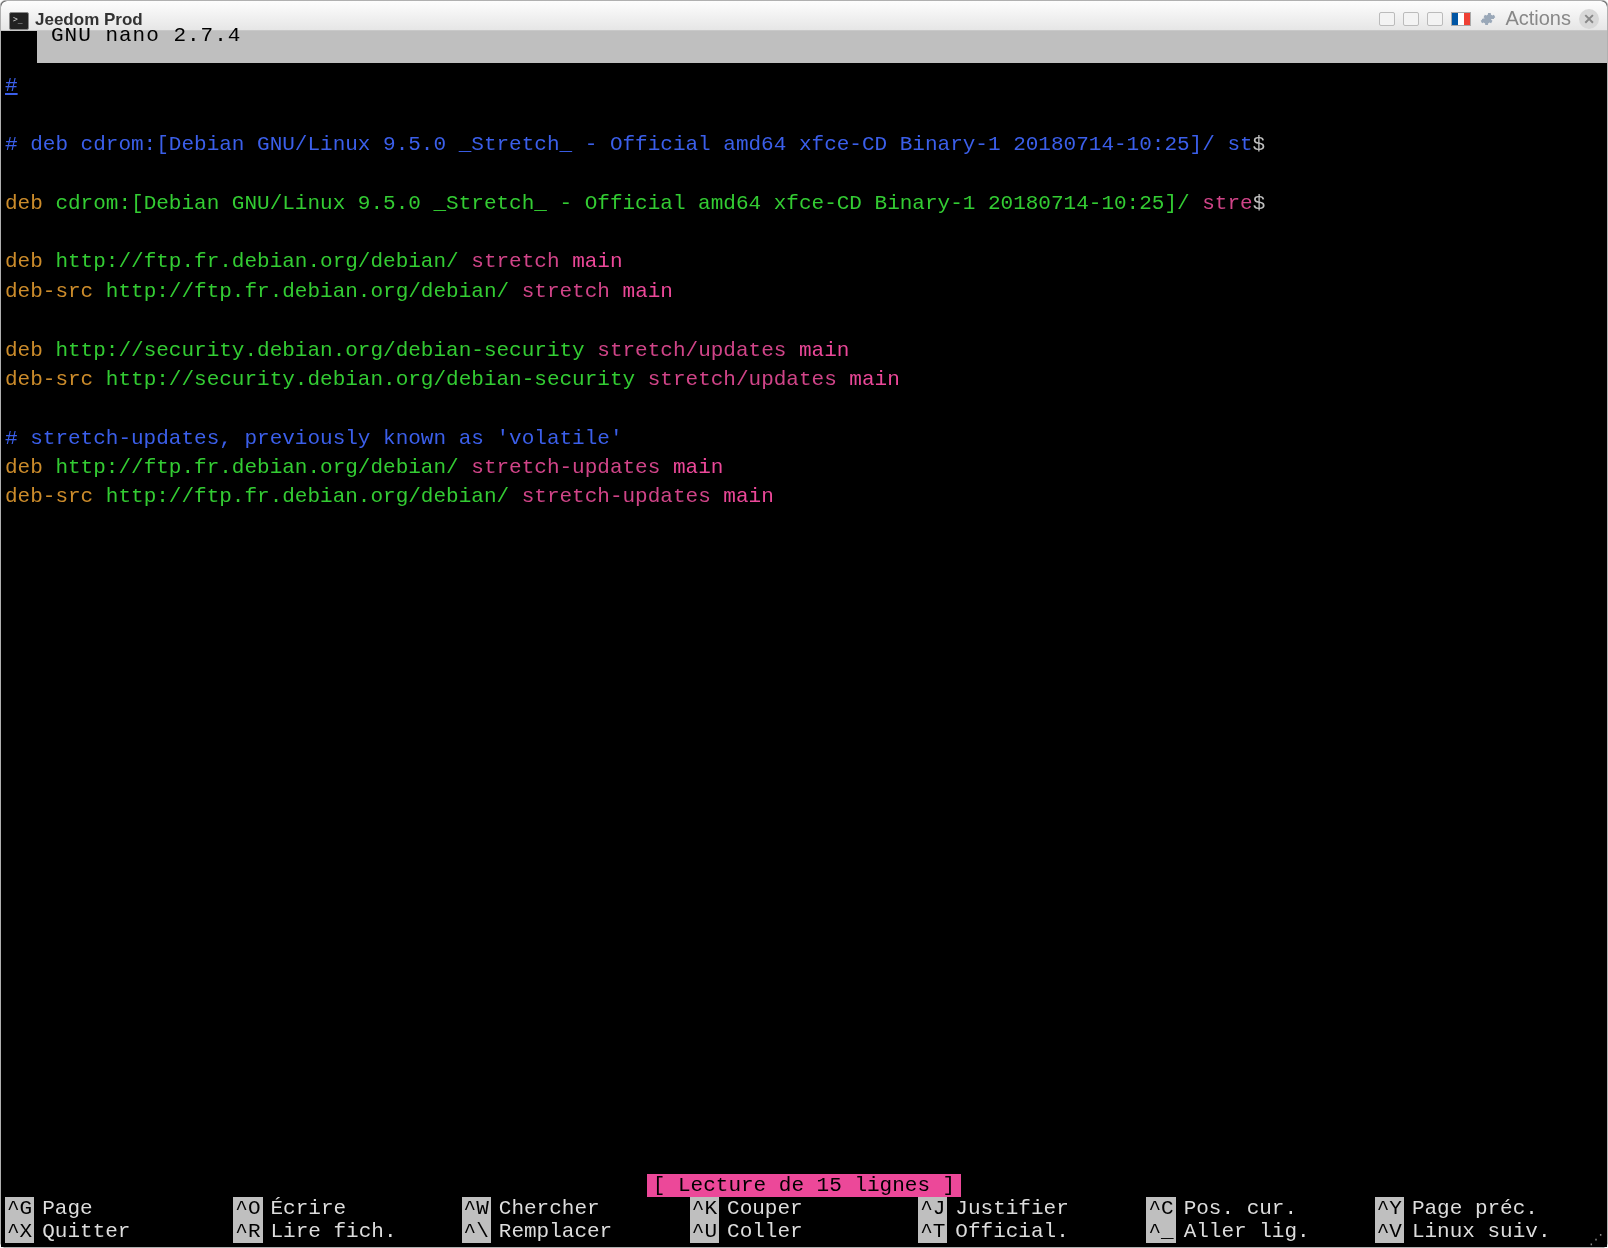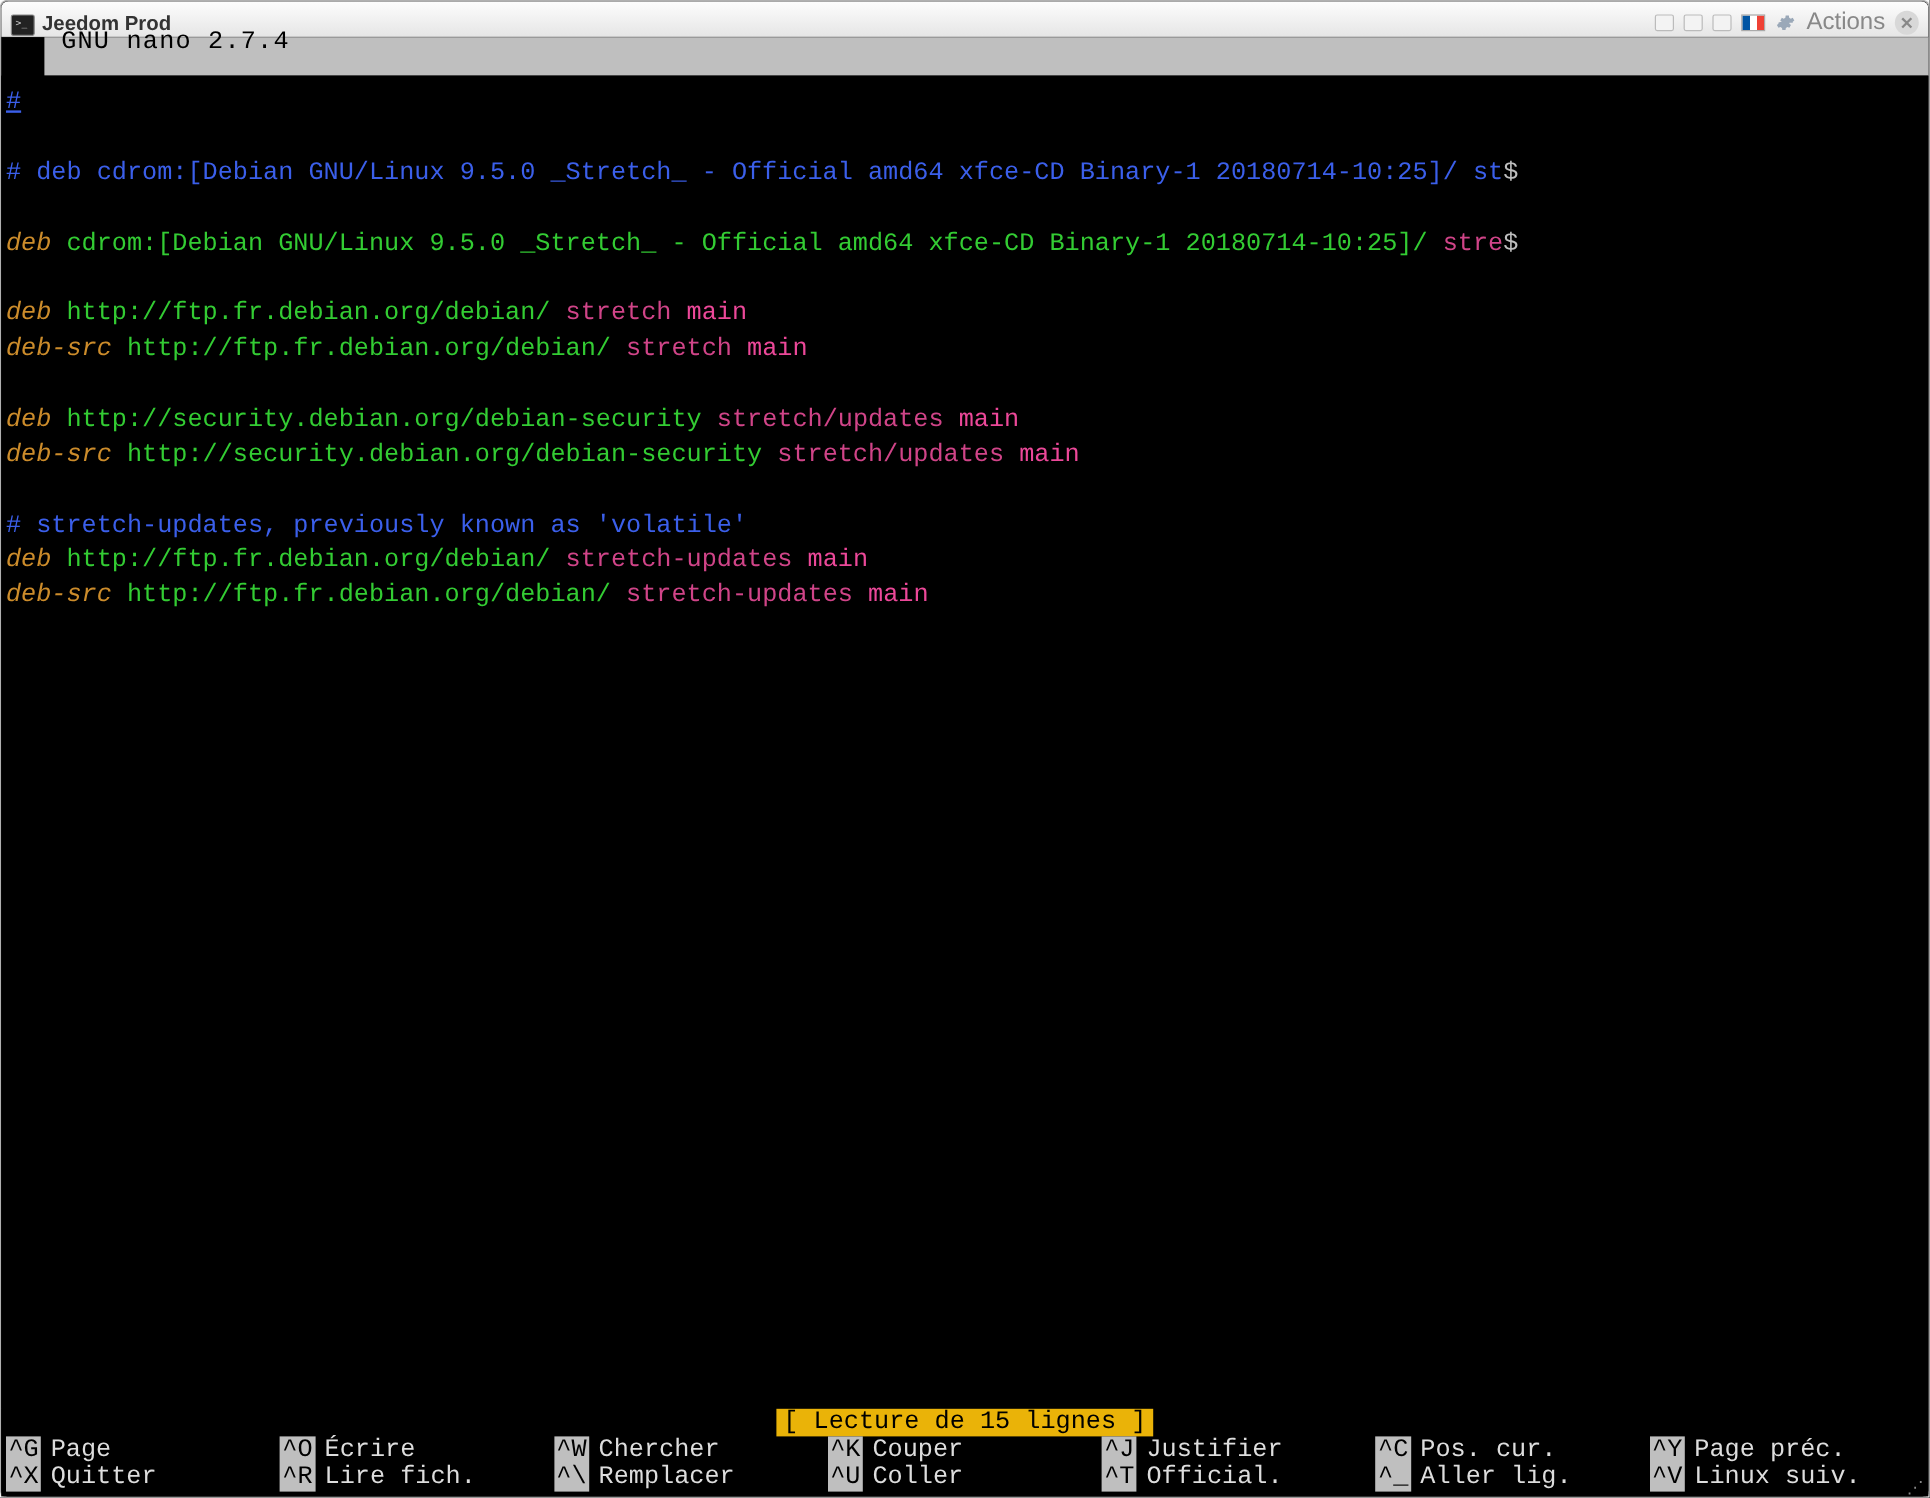--- a/index.html
+++ b/index.html
@@ -110,40 +110,40 @@
       font-size: 21px;
       color: #ddd;
       padding: 8px 4px 0 4px;
       white-space: pre;
       overflow: hidden;
       line-height: 1.4;
       position: relative;
     }
     .line { white-space: pre; }
     .c-comment { color: #3b5fea; }
-    .c-deb { color: #cc8c2b; font-style: italic; }
+    .c-deb { color: #cc8c2b; }
     .c-arg { color: #33cc33; }
     .c-dist { color: #d04488; }
     .c-main { color: #ec4899; }
     .c-marker { color: #bfbfbf; }
     .underline { text-decoration: underline; }
 
     .status-area {
       position: absolute;
       bottom: 0;
       left: 0;
       right: 0;
     }
     .status-msg {
       text-align: center;
       font-family: "Menlo","Monaco","Courier New",monospace;
       font-size: 21px;
     }
     .status-msg span {
-      background: #eab308;
+      background: #ec4899;
       color: #000;
       padding: 0 6px;
     }
     .shortcut-rows {
       display: flex;
       flex-direction: column;
       font-family: "Menlo","Monaco","Courier New",monospace;
       font-size: 21px;
       color: #ddd;
       padding: 0 4px 4px 4px;

